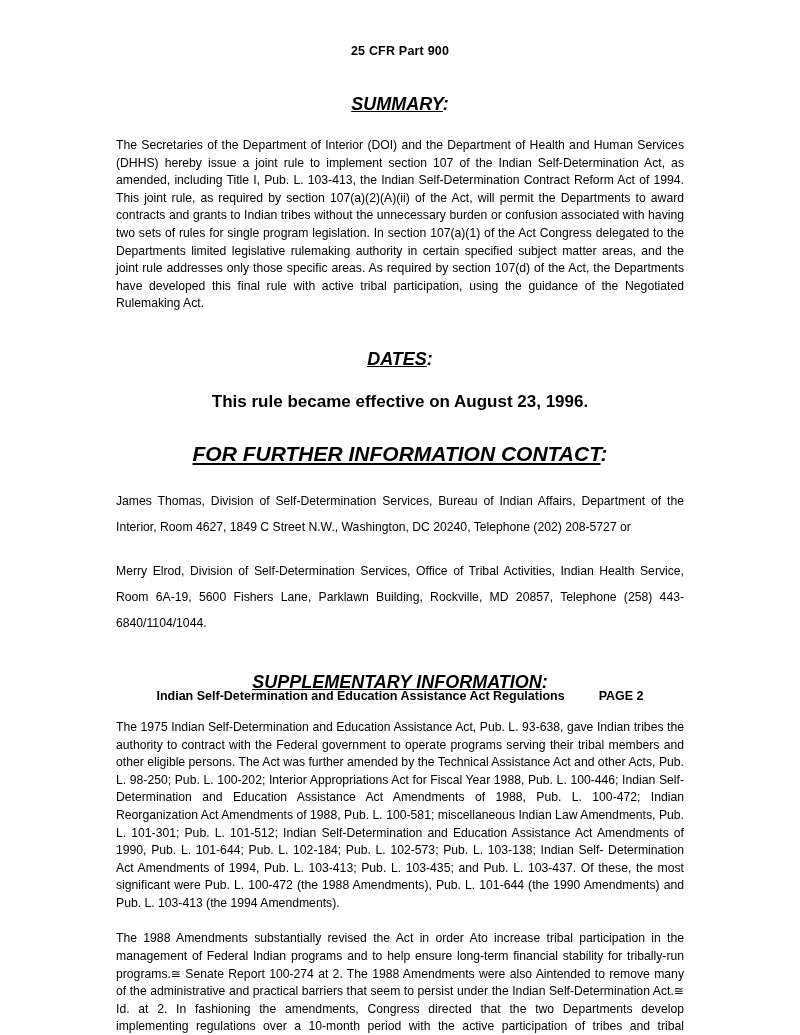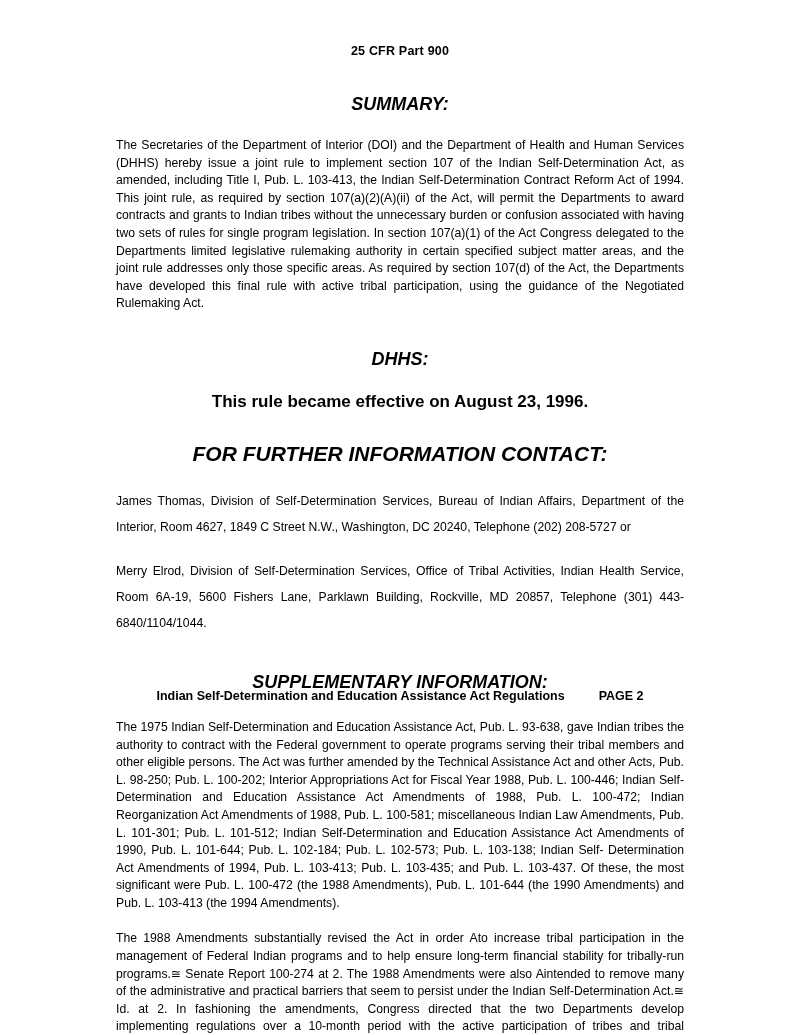--- a/index.html
+++ b/index.html
@@ -30,20 +30,21 @@
     margin-bottom: 36px;
   }
   .section-heading {
     text-align: center;
     font-weight: bold;
     font-style: italic;
     font-size: 18px;
     margin: 0 0 22px 0;
   }
   .section-heading .u {
+    text-decoration: underline;
   }
   .section-heading.small {
     font-size: 21px;
   }
   .body-par {
     font-size: 12.2px;
     line-height: 17.6px;
     text-align: justify;
     margin: 0 0 16px 0;
   }
@@ -83,32 +84,32 @@
 
   <div class="header">25 CFR Part 900</div>
 
   <div class="section-heading">
     <span class="u">SUMMARY</span><span>:</span>
   </div>
 
   <p class="body-par">The Secretaries of the Department of Interior (DOI) and the Department of Health and Human Services (DHHS) hereby issue a joint rule to implement section 107 of the Indian Self-Determination Act, as amended, including Title I, Pub. L. 103-413, the Indian Self-Determination Contract Reform Act of 1994. This joint rule, as required by section 107(a)(2)(A)(ii) of the Act, will permit the Departments to award contracts and grants to Indian tribes without the unnecessary burden or confusion associated with having two sets of rules for single program legislation. In section 107(a)(1) of the Act Congress delegated to the Departments limited legislative rulemaking authority in certain specified subject matter areas, and the joint rule addresses only those specific areas. As required by section 107(d) of the Act, the Departments have developed this final rule with active tribal participation, using the guidance of the Negotiated Rulemaking Act.</p>
 
   <div class="section-heading gap-top-36">
-    <span class="u">DHHS</span><span>:</span>
+    <span class="u">DATES</span><span>:</span>
   </div>
 
   <div class="rule-effective">This rule became effective on August 23, 1996.</div>
 
   <div class="section-heading small">
     <span class="u">FOR FURTHER INFORMATION CONTACT</span><span>:</span>
   </div>
 
   <p class="contact-par gap-top-18">James Thomas, Division of Self-Determination Services, Bureau of Indian Affairs, Department of the Interior, Room 4627, 1849 C Street N.W., Washington, DC 20240, Telephone (202) 208-5727 or</p>
 
-  <p class="contact-par gap-top-18">Merry Elrod, Division of Self-Determination Services, Office of Tribal Activities, Indian Health Service, Room 6A-19, 5600 Fishers Lane, Parklawn Building, Rockville, MD 20857, Telephone (301) 443-6840/1104/1044.</p>
+  <p class="contact-par gap-top-18">Merry Elrod, Division of Self-Determination Services, Office of Tribal Activities, Indian Health Service, Room 6A-19, 5600 Fishers Lane, Parklawn Building, Rockville, MD 20857, Telephone (258) 443-6840/1104/1044.</p>
 
   <div class="section-heading gap-top-36">
     <span class="u">SUPPLEMENTARY INFORMATION</span><span>:</span>
   </div>
 
   <p class="body-par gap-top-26">The 1975 Indian Self-Determination and Education Assistance Act, Pub. L. 93-638, gave Indian tribes the authority to contract with the Federal government to operate programs serving their tribal members and other eligible persons. The Act was further amended by the Technical Assistance Act and other Acts, Pub. L. 98-250; Pub. L. 100-202; Interior Appropriations Act for Fiscal Year 1988, Pub. L. 100-446; Indian Self-Determination and Education Assistance Act Amendments of 1988, Pub. L. 100-472; Indian Reorganization Act Amendments of 1988, Pub. L. 100-581; miscellaneous Indian Law Amendments, Pub. L. 101-301; Pub. L. 101-512; Indian Self-Determination and Education Assistance Act Amendments of 1990, Pub. L. 101-644; Pub. L. 102-184; Pub. L. 102-573; Pub. L. 103-138; Indian Self- Determination Act Amendments of 1994, Pub. L. 103-413; Pub. L. 103-435; and Pub. L. 103-437.  Of these, the most significant were Pub. L. 100-472 (the 1988 Amendments), Pub. L. 101-644 (the 1990 Amendments) and Pub. L. 103-413 (the 1994 Amendments).</p>
 
   <p class="body-par gap-top-18">The 1988 Amendments substantially revised the Act in order Ato increase tribal participation in the management of Federal Indian programs and to help ensure long-term financial stability for tribally-run programs.≅  Senate Report 100-274 at 2. The 1988 Amendments were also Aintended to remove many of the administrative and practical barriers that seem to persist under the Indian Self-Determination Act.≅  Id. at 2. In fashioning the amendments, Congress directed that the two Departments develop implementing regulations over a 10-month period with the active participation of tribes and tribal organizations.  In this regard, Congress delegated to the Departments broad legislative rulemaking authority.</p>
 
   <div class="footer">

